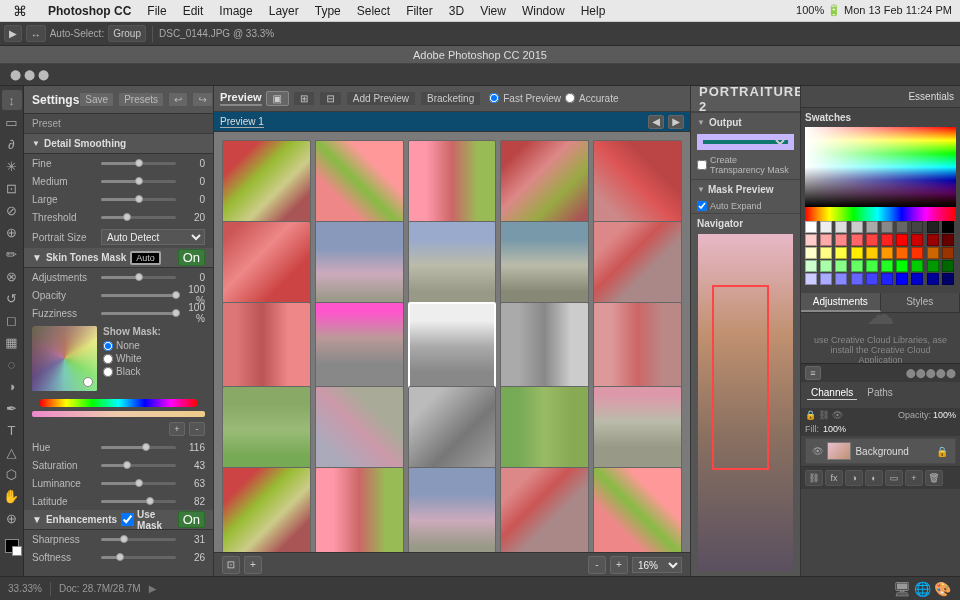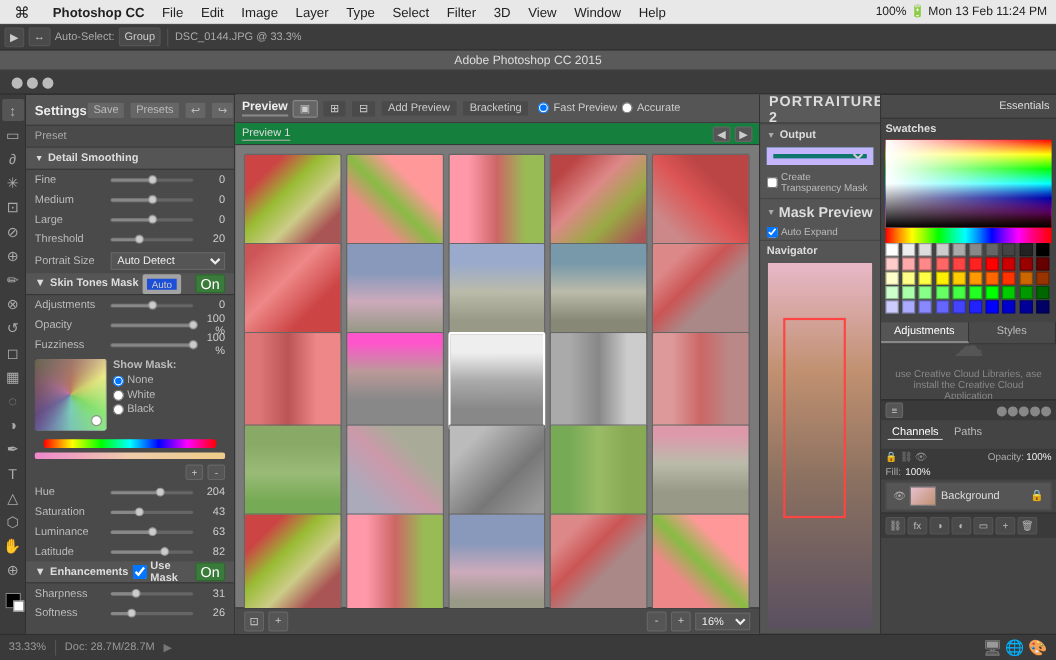--- a/index.html
+++ b/index.html
@@ -124,21 +124,21 @@
       font-size: 10px; padding: 1px; height: 16px;
     }
 
     
     .skin-tones-header {
       height: 20px; background: #555; display: flex; align-items: center;
       padding: 0 8px; font-size: 10px; font-weight: bold; color: #ddd;
       border-bottom: 1px solid #333; gap: 4px;
     }
     .auto-btn {
-      font-size: 9px; background: #1d4ed8; border: 4px solid #a3a3a3; color: #ccc;
+      font-size: 9px; background: #000000; border: 2px solid #a3a3a3; color: #ccc;
       padding: 0 4px; border-radius: 2px; cursor: pointer;
     }
     .on-btn {
       font-size: 13px; background: #3a7a3a; border: 1px solid #2a6a2a; color: #fff;
       padding: 0 4px; border-radius: 2px; margin-left: auto;
     }
 
     .color-swatch-area {
       padding: 4px 8px; display: flex; gap: 6px; align-items: flex-start;
     }
@@ -274,21 +274,21 @@
       display: flex; align-items: center; gap: 3px; margin-top: 3px;
     }
     .transparency-cb { width: 10px; height: 10px; }
     .transparency-label { font-size: 9px; color: #bbb; }
 
     .mask-preview-row {
       display: flex; align-items: center; gap: 3px; padding: 4px 6px;
       border-top: 1px solid #444;
     }
     .mask-triangle { font-size: 8px; color: #aaa; }
-    .mask-label { font-size: 13px; color: #ddd; font-weight: bold; }
+    .mask-label { font-size: 10px; color: #ddd; font-weight: bold; }
     .auto-expand-row {
       display: flex; align-items: center; gap: 3px; padding: 2px 6px;
     }
     .auto-expand-cb { width: 10px; height: 10px; }
     .auto-expand-label { font-size: 9px; color: #bbb; }
 
     
     .navigator-section {
       flex: 1; padding: 4px 6px; border-top: 1px solid #444; display: flex; flex-direction: column;
     }
@@ -593,21 +593,21 @@
       <div style="width:16px;height:14px;background:#555;border:1px solid #666;border-radius:2px;cursor:pointer;font-size:9px;display:flex;align-items:center;justify-content:center;color:#ccc;">+</div>
       <div style="width:16px;height:14px;background:#555;border:1px solid #666;border-radius:2px;cursor:pointer;font-size:9px;display:flex;align-items:center;justify-content:center;color:#ccc;">-</div>
     </div>
 
     <div class="param-row">
       <span class="param-label">Hue</span>
       <div class="param-slider">
         <div class="slider-track" style="width:60%"></div>
         <div class="slider-thumb" style="left:60%"></div>
       </div>
-      <span class="param-value">204</span>
+      <span class="param-value">116</span>
     </div>
     <div class="param-row">
       <span class="param-label">Saturation</span>
       <div class="param-slider">
         <div class="slider-track" style="width:35%"></div>
         <div class="slider-thumb" style="left:35%"></div>
       </div>
       <span class="param-value">43</span>
     </div>
     <div class="param-row">
@@ -670,21 +670,21 @@
       <button class="preview-btn">Add Preview</button>
       <button class="preview-btn">Bracketing</button>
       <div class="preview-radio-group">
         <input type="radio" name="previewMode" checked="" style="">
         <label>Fast Preview</label>
         <input type="radio" name="previewMode" style="">
         <label>Accurate</label>
       </div>
     </div>
 
-    <div style="height:20px;background:#15803d;display:flex;align-items:center;padding:0 6px;border-bottom:1px solid #333;gap:4px;">
+    <div style="height:20px;background:#0c4a6e;display:flex;align-items:center;padding:0 6px;border-bottom:1px solid #333;gap:4px;">
       <span style="font-size:10px;color:#ddd;border-bottom:1px solid #aaa;">Preview 1</span>
       <div style="flex:1;"></div>
       <button style="width:16px;height:14px;background:#555;border:1px solid #666;color:#ccc;font-size:10px;cursor:pointer;border-radius:2px;">◀</button>
       <button style="width:16px;height:14px;background:#555;border:1px solid #666;color:#ccc;font-size:10px;cursor:pointer;border-radius:2px;">▶</button>
     </div>
 
     <div id="preview-content">
       <div class="thumb-grid" id="thumb-grid-container">
       <div class="thumb-item thumb-flowers-1"></div>
           <div class="thumb-item thumb-flowers-2"></div>

